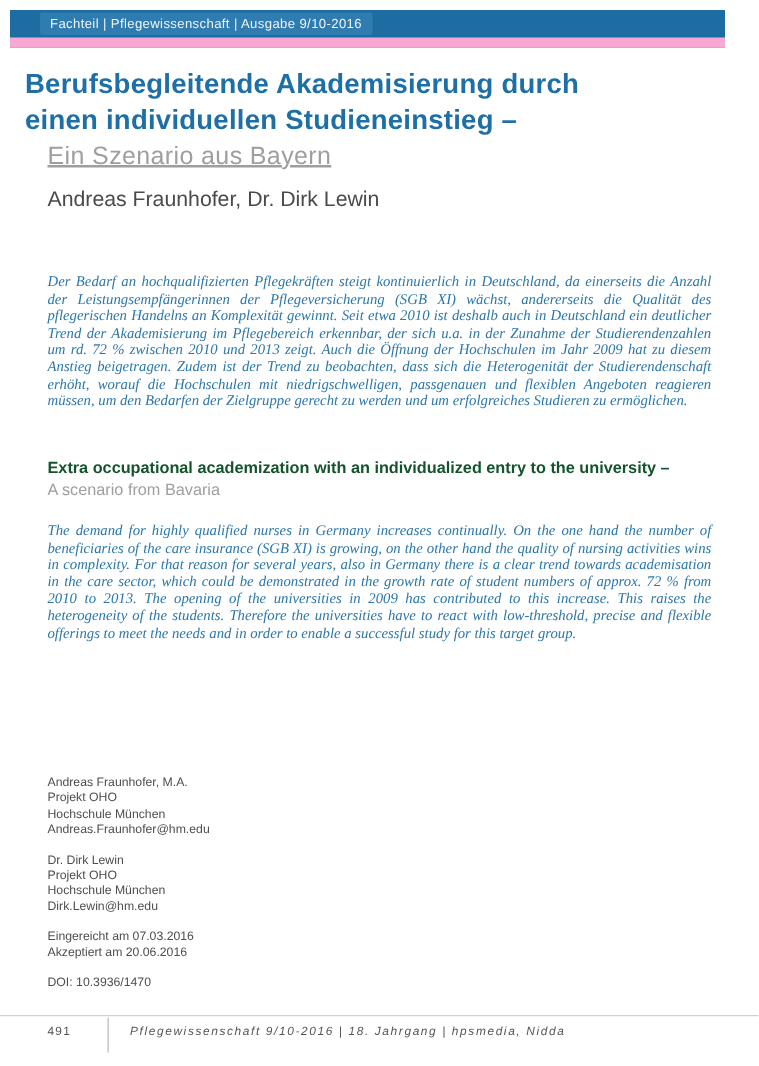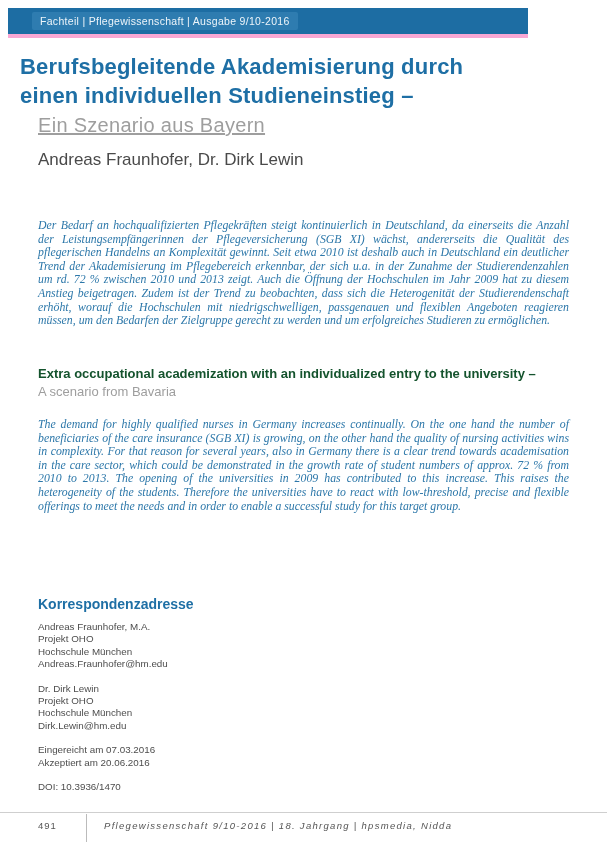--- a/index.html
+++ b/index.html
@@ -3,22 +3,22 @@
 <meta charset="utf-8">
 <style>
   html,body { margin:0; padding:0; background:#ffffff; }
   .page {
     position:relative; width:607px; height:853px; background:#ffffff;
     font-family:"Liberation Sans", sans-serif; overflow:hidden;
   }
 
   
   .header-bar {
-    position:absolute; left:8px; top:8px; width:520px; height:30px;
-    background:#1d6da3; border-bottom:4px solid #f9a8d4; box-sizing:border-box;
+    position:absolute; left:8px; top:8px; width:572px; height:30px;
+    background:#1d6da3; border-bottom:8px solid #f9a8d4; box-sizing:border-box;
     display:flex; align-items:center;
   }
   .header-chip {
     margin-left:24px; background:#2e7cb0; color:#eef5fa;
     font-size:10.5px; padding:3px 8px; border-radius:2px; letter-spacing:0.3px;
   }
 
   
   .title {
     position:absolute; left:20px; top:52px; width:545px;
@@ -92,21 +92,20 @@
   <div class="authors">Andreas Fraunhofer, Dr. Dirk Lewin</div>
 
   <div class="abstract abstract-de">Der Bedarf an hochqualifizierten Pflegekräften steigt kontinuierlich in Deutschland, da einerseits die Anzahl der Leistungsempfängerinnen der Pflegeversicherung (SGB XI) wächst, andererseits die Qualität des pflegerischen Handelns an Komplexität gewinnt. Seit etwa 2010 ist deshalb auch in Deutschland ein deutlicher Trend der Akademisierung im Pflegebereich erkennbar, der sich u.a. in der Zunahme der Studierendenzahlen um rd. 72 % zwischen 2010 und 2013 zeigt. Auch die Öffnung der Hochschulen im Jahr 2009 hat zu diesem Anstieg beigetragen. Zudem ist der Trend zu beobachten, dass sich die Heterogenität der Studierendenschaft erhöht, worauf die Hochschulen mit niedrigschwelligen, passgenauen und flexiblen Angeboten reagieren müssen, um den Bedarfen der Zielgruppe gerecht zu werden und um erfolgreiches Studieren zu ermöglichen.</div>
 
   <div class="en-heading">Extra occupational academization with an individualized entry to the university –</div>
 
   <div class="en-subtitle">A scenario from Bavaria</div>
 
   <div class="abstract abstract-en">The demand for highly qualified nurses in Germany increases continually. On the one hand the number of beneficiaries of the care insurance (SGB XI) is growing, on the other hand the quality of nursing activities wins in complexity. For that reason for several years, also in Germany there is a clear trend towards academisation in the care sector, which could be demonstrated in the growth rate of student numbers of approx. 72 % from 2010 to 2013. The opening of the universities in 2009 has contributed to this increase. This raises the heterogeneity of the students. Therefore the universities have to react with low-threshold, precise and flexible offerings to meet the needs and in order to enable a successful study for this target group.</div>
 
-  <div class="korr-heading">Korrespondenzadresse</div>
 
   <div class="address-block">
     <div>Andreas Fraunhofer, M.A.</div>
     <div>Projekt OHO</div>
     <div>Hochschule München</div>
     <div>Andreas.Fraunhofer@hm.edu</div>
     <div class="addr-gap"></div>
     <div>Dr. Dirk Lewin</div>
     <div>Projekt OHO</div>
     <div>Hochschule München</div>

